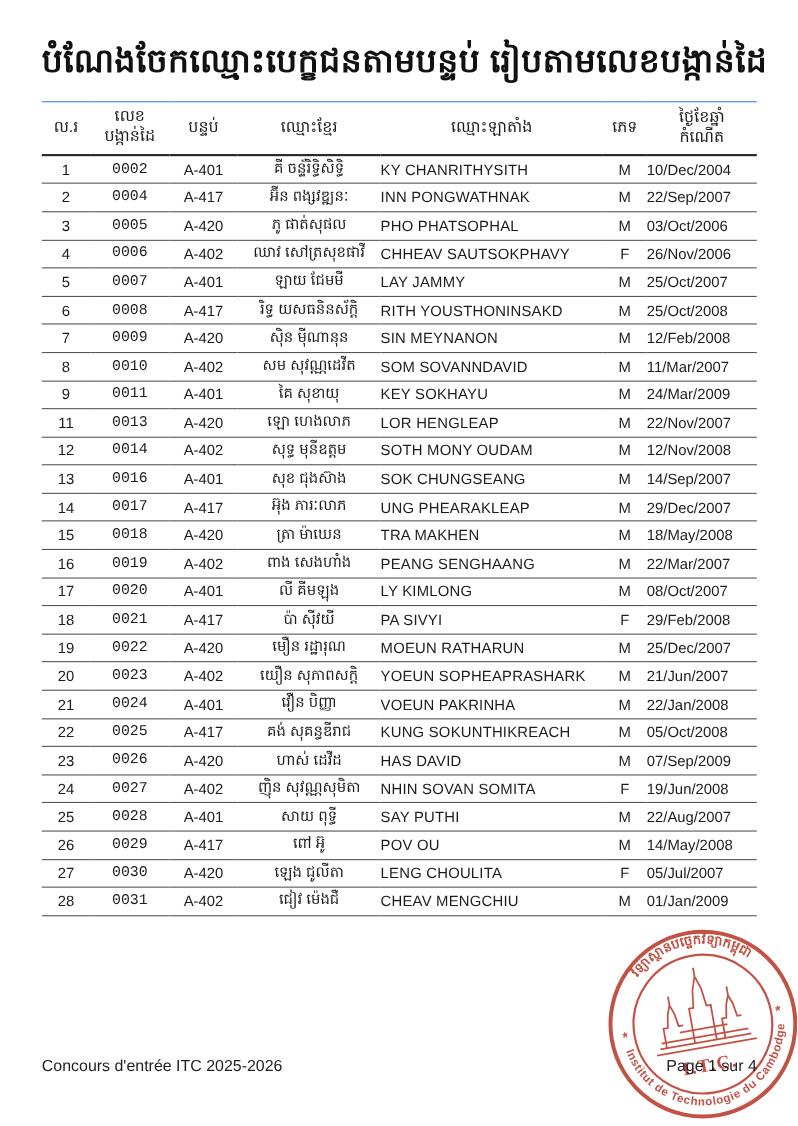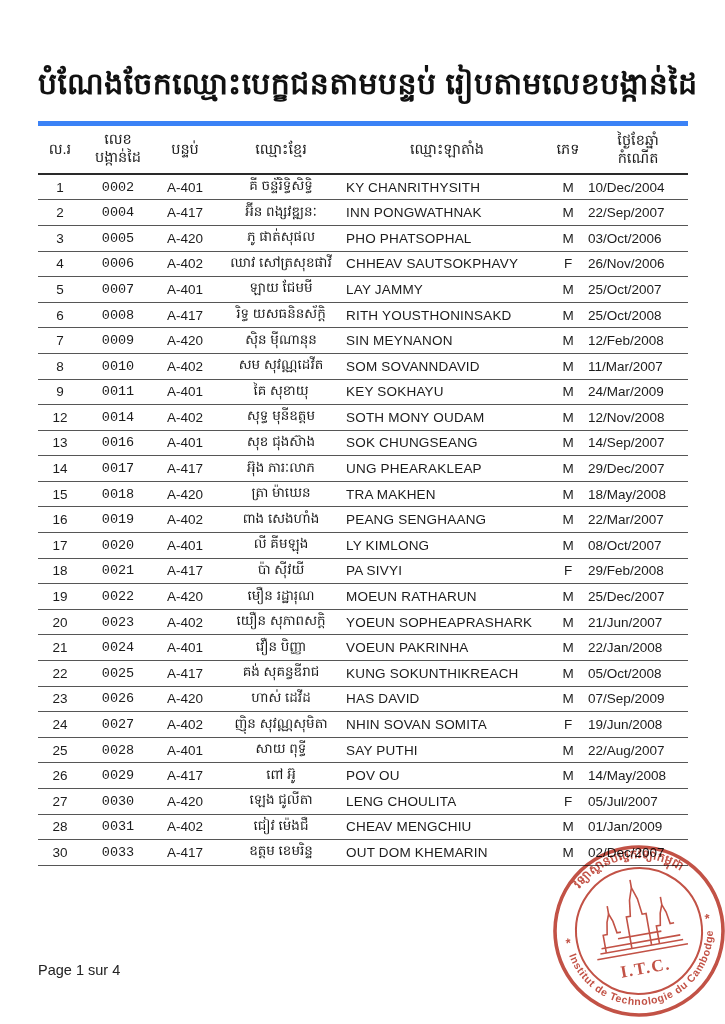--- a/index.html
+++ b/index.html
@@ -5,37 +5,37 @@
   * { margin:0; padding:0; box-sizing:border-box; }
   html,body { width:725px; }
   body {
     width:725px; height:1024px;
     background:#ffffff;
     font-family:"Liberation Sans", sans-serif;
     color:#1c1c1c;
     position:relative;
     overflow:hidden;
   }
-  .page { position:absolute; inset:0; padding:65px 37px 0 38px; }
+  .page { position:absolute; inset:0; padding:36px 37px 0 38px; }
 
   .doc-title {
     font-size:30px;
     font-weight:bold;
     letter-spacing:0.5px;
     color:#111;
     white-space:nowrap;
     margin-bottom:12px;
   }
 
   table.roster {
     width:100%;
     border-collapse:collapse;
     table-layout:fixed;
   }
-  table.roster thead tr { border-top:5px solid #3b82f6; border-bottom:2px solid #2a2a2a; }
+  table.roster thead tr { border-top:1px solid #3b82f6; border-bottom:2px solid #2a2a2a; }
   table.roster thead th {
     font-weight:normal;
     font-size:14.5px;
     text-align:center;
     vertical-align:middle;
     padding:5px 0 6px 0;
     height:46px;
     line-height:1.25;
   }
   table.roster tbody tr { border-bottom:1px solid #565656; }
@@ -189,20 +189,29 @@
         <tr>
       <td class="col-no">9</td>
       <td class="col-receipt">0011</td>
       <td class="col-room">A-401</td>
       <td class="col-khname">គៃ សុខាយុ</td>
       <td class="col-latname">KEY SOKHAYU</td>
       <td class="col-gender">M</td>
       <td class="col-dob">24/Mar/2009</td>
     </tr>
         <tr>
+      <td class="col-no">11</td>
+      <td class="col-receipt">0013</td>
+      <td class="col-room">A-420</td>
+      <td class="col-khname">ឡោ ហេងលាភ</td>
+      <td class="col-latname">LOR HENGLEAP</td>
+      <td class="col-gender">M</td>
+      <td class="col-dob">22/Nov/2007</td>
+    </tr>
+        <tr>
       <td class="col-no">12</td>
       <td class="col-receipt">0014</td>
       <td class="col-room">A-402</td>
       <td class="col-khname">សុទ្ធ មុនីឧត្តម</td>
       <td class="col-latname">SOTH MONY OUDAM</td>
       <td class="col-gender">M</td>
       <td class="col-dob">12/Nov/2008</td>
     </tr>
         <tr>
       <td class="col-no">13</td>
@@ -341,33 +350,25 @@
     </tr>
         <tr>
       <td class="col-no">28</td>
       <td class="col-receipt">0031</td>
       <td class="col-room">A-402</td>
       <td class="col-khname">ជៀវ ម៉េងជឺ</td>
       <td class="col-latname">CHEAV MENGCHIU</td>
       <td class="col-gender">M</td>
       <td class="col-dob">01/Jan/2009</td>
     </tr>
-        <tr>
-      <td class="col-no">30</td>
-      <td class="col-receipt">0033</td>
-      <td class="col-room">A-417</td>
-      <td class="col-khname">ឧត្តម ខេមរិន្ទ</td>
-      <td class="col-latname">OUT DOM KHEMARIN</td>
-      <td class="col-gender">M</td>
-      <td class="col-dob">02/Dec/2007</td>
-    </tr>
       </tbody>
   </table>
 
   <div class="footer">
+    <span>Concours d'entrée ITC 2025-2026</span>
     <span>Page 1 sur 4</span>
   </div>
 
   <div class="stamp" style="color: rgb(185, 56, 42);">
     <svg viewBox="0 0 176 176">
       <circle cx="88" cy="88" r="84" fill="none" stroke="currentColor" stroke-width="3.6"></circle>
       <circle cx="88" cy="88" r="63" fill="none" stroke="currentColor" stroke-width="2"></circle>
       <defs>
         <path id="arc-top" d="M 15 88 A 73 73 0 0 1 161 88" fill="none"></path>
         <path id="arc-bottom" d="M 14 88 A 74 74 0 0 0 162 88" fill="none"></path>

